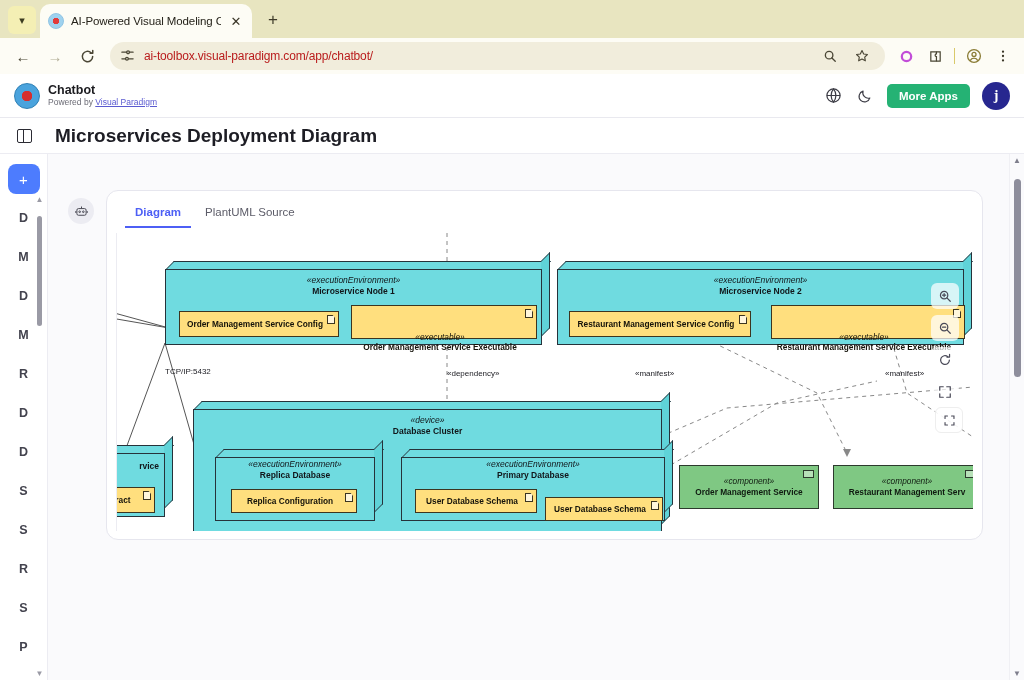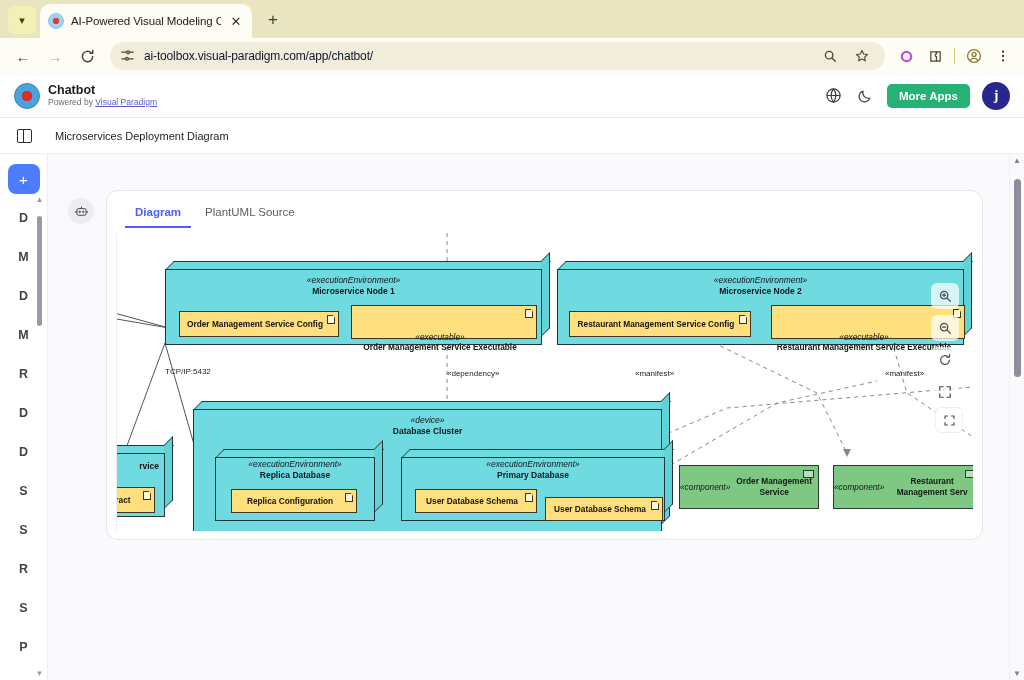--- a/index.html
+++ b/index.html
@@ -48,21 +48,21 @@
   .nav-btn {
     width: 30px; height: 30px; display:flex; align-items:center; justify-content:center;
     color: #4a4635; font-size: 15px; border-radius: 50%;
   }
   .nav-btn.disabled { color: #b3ae97; }
   .omnibox {
     flex: 1; height: 28px; background: #f1eddc; border-radius: 14px;
     display: flex; align-items: center; padding: 0 10px; gap: 8px; margin: 0 6px;
   }
   .omni-icon { width: 16px; height: 16px; flex: none; }
-  .omni-url { font-size: 12px; color: #0f172a; letter-spacing: -.15px; }
+  .omni-url { font-size: 12px; color: #b91c1c; letter-spacing: -.15px; }
   .omni-right { display:flex; align-items:center; gap:6px; margin-left:auto; }
   .tb-icons { display: flex; align-items: center; gap: 3px; }
   .tb-icon { width: 26px; height: 26px; display:flex;align-items:center;justify-content:center; }
   .tb-sep { width:1px; height:16px; background:#d9c96a; margin:0 3px; }
 
   
   .app-header {
     height: 44px; background: #fff; display: flex; align-items: center;
     padding: 0 14px; border-bottom: 1px solid #e9e9ef;
   }
@@ -91,21 +91,21 @@
 
   
   .title-row {
     height: 36px; display:flex; align-items:center; border-bottom: 1px solid #ececf2; background:#fff;
   }
   .panel-toggle {
     width: 48px; height: 36px; display:flex; align-items:center; justify-content:center;
   }
   .panel-icon { width:15px; height:14px; border:1.6px solid #2b2b33; border-radius:2px; position:relative; }
   .panel-icon:after { content:""; position:absolute; left:5px; top:0; bottom:0; width:1.6px; background:#2b2b33; }
-  .doc-title { font-size: 11px; font-weight: 400; color: #1d1d24; padding-left: 7px; }
+  .doc-title { font-size: 19px; font-weight: 700; color: #1d1d24; padding-left: 7px; }
 
   
   .body-row { display: flex; height: calc(680px - 38px - 36px - 44px - 36px); }
 
   
   .sidebar { width: 48px; background: #fff; border-right: 1px solid #ececf2;
     display: flex; flex-direction: column; align-items: center; position: relative; }
   .new-chat {
     width: 32px; height: 30px; margin-top: 10px; border-radius: 8px; background: #4d7cfe;
     color: #fff; display:flex;align-items:center;justify-content:center; font-size: 15px; flex:none;
@@ -187,21 +187,21 @@
   .artifact .stereo { font-style: italic; margin-top: 40px; }
   .artifact .nm { font-weight: 700; }
   .dog-ear {
     position: absolute; right: 3px; top: 3px; width: 8px; height: 9px;
     background: #fff6dc; border: 1px solid #3c3520;
     clip-path: polygon(0 0, 70% 0, 100% 30%, 100% 100%, 0 100%);
   }
   .component {
     position: absolute; background: #7fc883; border: 1px solid #2c3a2d;
     font-size: 8.3px; color: #0f1a10; text-align: center; line-height: 1.3;
-    display:flex; flex-direction: row; align-items:center; justify-content:center;
+    display:flex; flex-direction: column; align-items:center; justify-content:center;
   }
   .component .stereo { font-style: italic; }
   .component .nm { font-weight: 700; }
   .comp-icon {
     position: absolute; right: 4px; top: 4px; width: 11px; height: 8px;
     background: #b7e0b8; border: 1px solid #2c3a2d;
   }
   .edge-label {
     position: absolute; font-size: 8px; color: #1c1c22; white-space: nowrap;
   }

